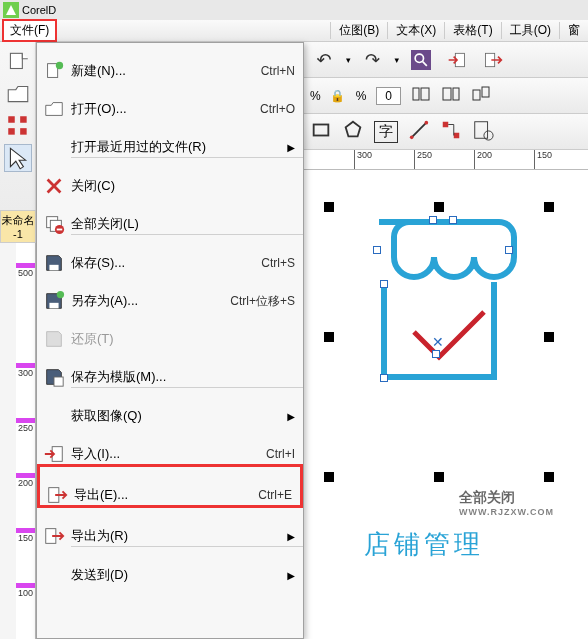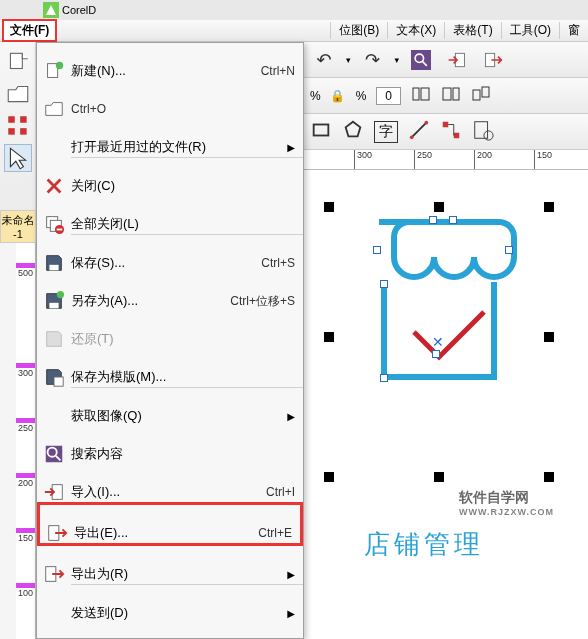--- a/index.html
+++ b/index.html
@@ -1,23 +1,23 @@
 <!DOCTYPE html>
 <html><head>
 <meta charset="utf-8">
 <style>
 * { margin: 0; padding: 0; box-sizing: border-box; font-family: "Microsoft YaHei", Arial, sans-serif; }
 body { width: 588px; height: 639px; background: #f5f5f5; position: relative; overflow: hidden; }
 
-.titlebar { height: 20px; background: #e8e8e8; display: flex; align-items: center; font-size: 11px; padding-left: 40px; }
+.titlebar { height: 20px; background: #e8e8e8; display: flex; align-items: center; font-size: 11px; }
 .titlebar .logo { width: 16px; height: 16px; background: #6fcf4e; margin: 0 3px; display: flex; align-items: center; justify-content: center; }
 .titlebar .logo svg { width: 12px; height: 12px; }
 
 .menubar { height: 22px; background: linear-gradient(#fafafa,#eaeaea); display: flex; align-items: center; font-size: 12px; border-bottom: 1px solid #ccc; }
-.menubar .file-highlight { border: 2px solid #e33; padding: 1px 6px; background: #fff; margin-left: 2px; font-weight: bold; }
+.menubar .file-highlight { border: 2px solid #e33; padding: 1px 6px; background: #fff; margin-left: 2px; }
 .menubar .right-items { margin-left: auto; display: flex; }
 .menubar .right-items span { padding: 0 8px; border-left: 1px solid #ccc; }
 
 .main { display: flex; height: 597px; }
 
 .left-tools { width: 36px; background: linear-gradient(#f7f7f7,#ececec); border-right: 1px solid #d6d6d6; display: flex; flex-direction: column; align-items: center; padding-top: 4px; }
 .left-tools .tool { width: 28px; height: 28px; margin: 2px 0; display: flex; align-items: center; justify-content: center; font-size: 16px; color: #333; border: 1px solid transparent; }
 .left-tools .tool.active { border: 1px solid #a7b8cc; background: #dbe8f6; }
 .doc-tab { width: 36px; background: #f9e6a8; font-size: 11px; text-align: center; padding: 2px 0; border: 1px solid #ccc; }
 
@@ -123,20 +123,21 @@
         </span>
         <span class="label">新建(N)...</span>
         <span class="shortcut">Ctrl+N</span>
       </div>
     <div class="menu-item">
         <span class="icon-col">
           <svg viewBox="0 0 24 24">
             <path d="M3 8h6l2-3h10v14H3z" fill="#fff" stroke="#666"></path>
           </svg>
         </span>
+        <span class="label">打开(O)...</span>
         <span class="shortcut">Ctrl+O</span>
       </div>
     <div class="menu-item">
         <span class="icon-col"></span>
         <span class="label">打开最近用过的文件(R)</span>
         <span class="arrow">▶</span>
       </div>
     <div class="sep"></div>
     <div class="menu-item">
         <span class="icon-col">
@@ -194,30 +195,20 @@
             <rect x="12" y="12" width="10" height="10" fill="#fff" stroke="#666"></rect>
           </svg>
         </span>
         <span class="label">保存为模版(M)...</span>
       </div>
     <div class="sep"></div>
     <div class="menu-item">
         <span class="icon-col"></span>
         <span class="label">获取图像(Q)</span>
         <span class="arrow">▶</span>
-      </div>
-    <div class="menu-item">
-        <span class="icon-col">
-          <svg viewBox="0 0 24 24">
-            <rect x="3" y="3" width="18" height="18" fill="#6b4a8a"></rect>
-            <circle cx="10" cy="10" r="5" fill="none" stroke="#fff" stroke-width="2"></circle>
-            <path d="M14 14l5 5" stroke="#fff" stroke-width="2"></path>
-          </svg>
-        </span>
-        <span class="label">搜索内容</span>
       </div>
     <div class="menu-item">
         <span class="icon-col">
           <svg viewBox="0 0 24 24">
             <rect x="10" y="4" width="11" height="16" fill="#fff" stroke="#666"></rect>
             <path d="M2 12h10 M8 8l4 4-4 4" fill="none" stroke="#c33" stroke-width="2"></path>
           </svg>
         </span>
         <span class="label">导入(I)...</span>
         <span class="shortcut">Ctrl+I</span>
@@ -347,19 +338,19 @@
 
       <div class="node" style="left:59px;top:64px"></div>
       <div class="node" style="left:191px;top:64px"></div>
       <div class="node" style="left:115px;top:34px"></div>
       <div class="node" style="left:135px;top:34px"></div>
       <div class="node" style="left:66px;top:98px"></div>
       <div class="node" style="left:66px;top:192px"></div>
       <div class="node" style="left:118px;top:168px"></div>
 
       <div class="watermark">
-        <span>软件自学网</span>
+        <span>全部关闭</span>
         <small>WWW.RJZXW.COM</small>
       </div>
       <div class="caption">店铺管理</div>
     </div>
   </div>
 </div>
 
 </body></html>

